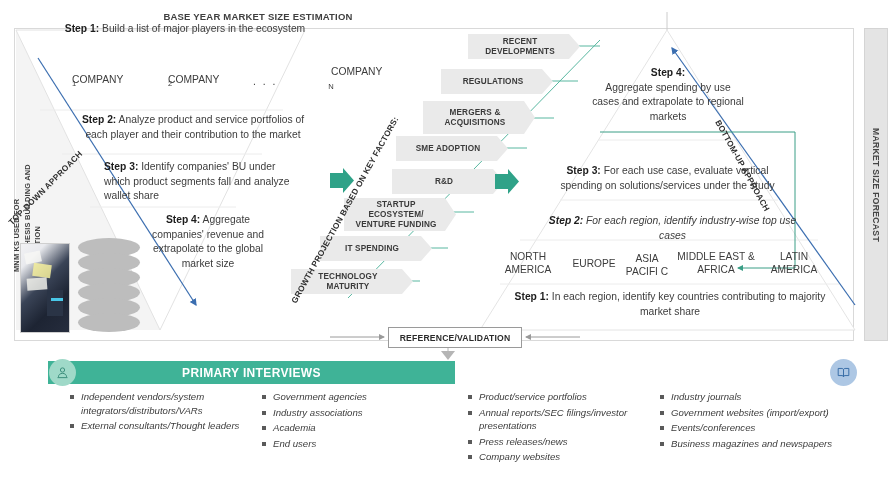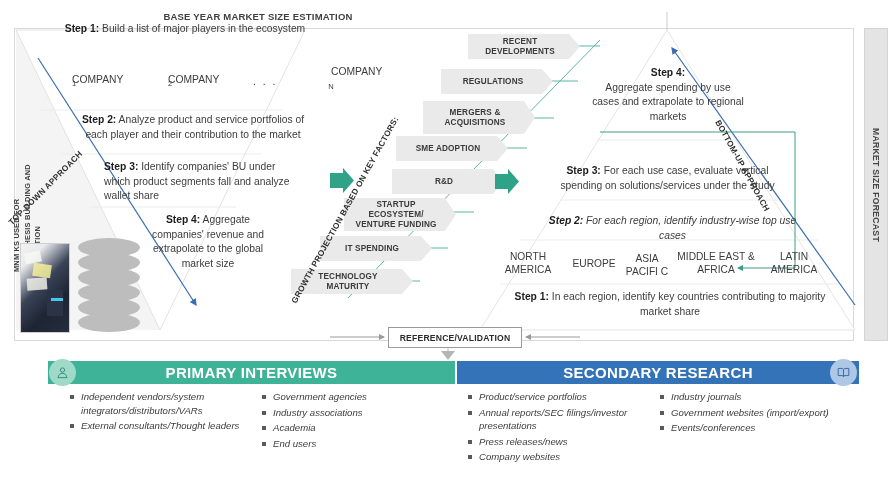--- a/index.html
+++ b/index.html
@@ -182,21 +182,21 @@
     box-sizing: border-box;
     z-index: 6;
   }
 
   
   .banner {
     position: absolute;
     top: 361px; height: 23px;
     display: flex; align-items: center; justify-content: center;
     color: #ffffff;
-    font-size: 15px;
+    font-size: 12px;
     font-weight: bold;
     letter-spacing: .35px;
   }
   .banner.primary  { left: 48px;  width: 407px; background: #3fb397; }
   .banner.secondary{ left: 457px; width: 402px; background: #3573b9; }
 
   .badge {
     position: absolute;
     width: 27px; height: 27px;
     border-radius: 50%;
@@ -372,21 +372,20 @@
 
   <div class="r-text" style="position:absolute; left:500px; top:290px; width:340px;">
     <b>Step 1:</b><span> In each region, identify key countries contributing to majority market share</span>
   </div>
 
   <div class="diag-label-bottomup">BOTTOM-UP APPROACH</div>
 
   <div class="refbox">REFERENCE/VALIDATION</div>
 
   <div class="banner primary">PRIMARY INTERVIEWS</div>
-  <div class="banner secondary">SECONDARY RESEARCH</div>
 
   <div class="badge left">
     <svg width="15" height="15" viewBox="0 0 24 24" fill="none" stroke="#3c8f7c" stroke-width="1.6">
       <circle cx="12" cy="8" r="3.4"></circle>
       <path d="M5.5 19c0-3.6 2.9-5.6 6.5-5.6s6.5 2 6.5 5.6"></path>
       <line x1="4" y1="20.2" x2="20" y2="20.2"></line>
     </svg>
   </div>
   <div class="badge right">
     <svg width="15" height="15" viewBox="0 0 24 24" fill="none" stroke="#3a6fa8" stroke-width="1.6">
@@ -415,16 +414,17 @@
       <li>Annual reports/SEC filings/investor presentations</li>
       <li>Press releases/news</li>
       <li>Company websites</li>
     </ul>
   </div>
   <div class="cols c4">
     <ul class="bl">
       <li>Industry journals</li>
       <li>Government websites (import/export)</li>
       <li>Events/conferences</li>
+      <li>Business magazines and newspapers</li>
     </ul>
   </div>
 
 </div>
 
 </body></html>

